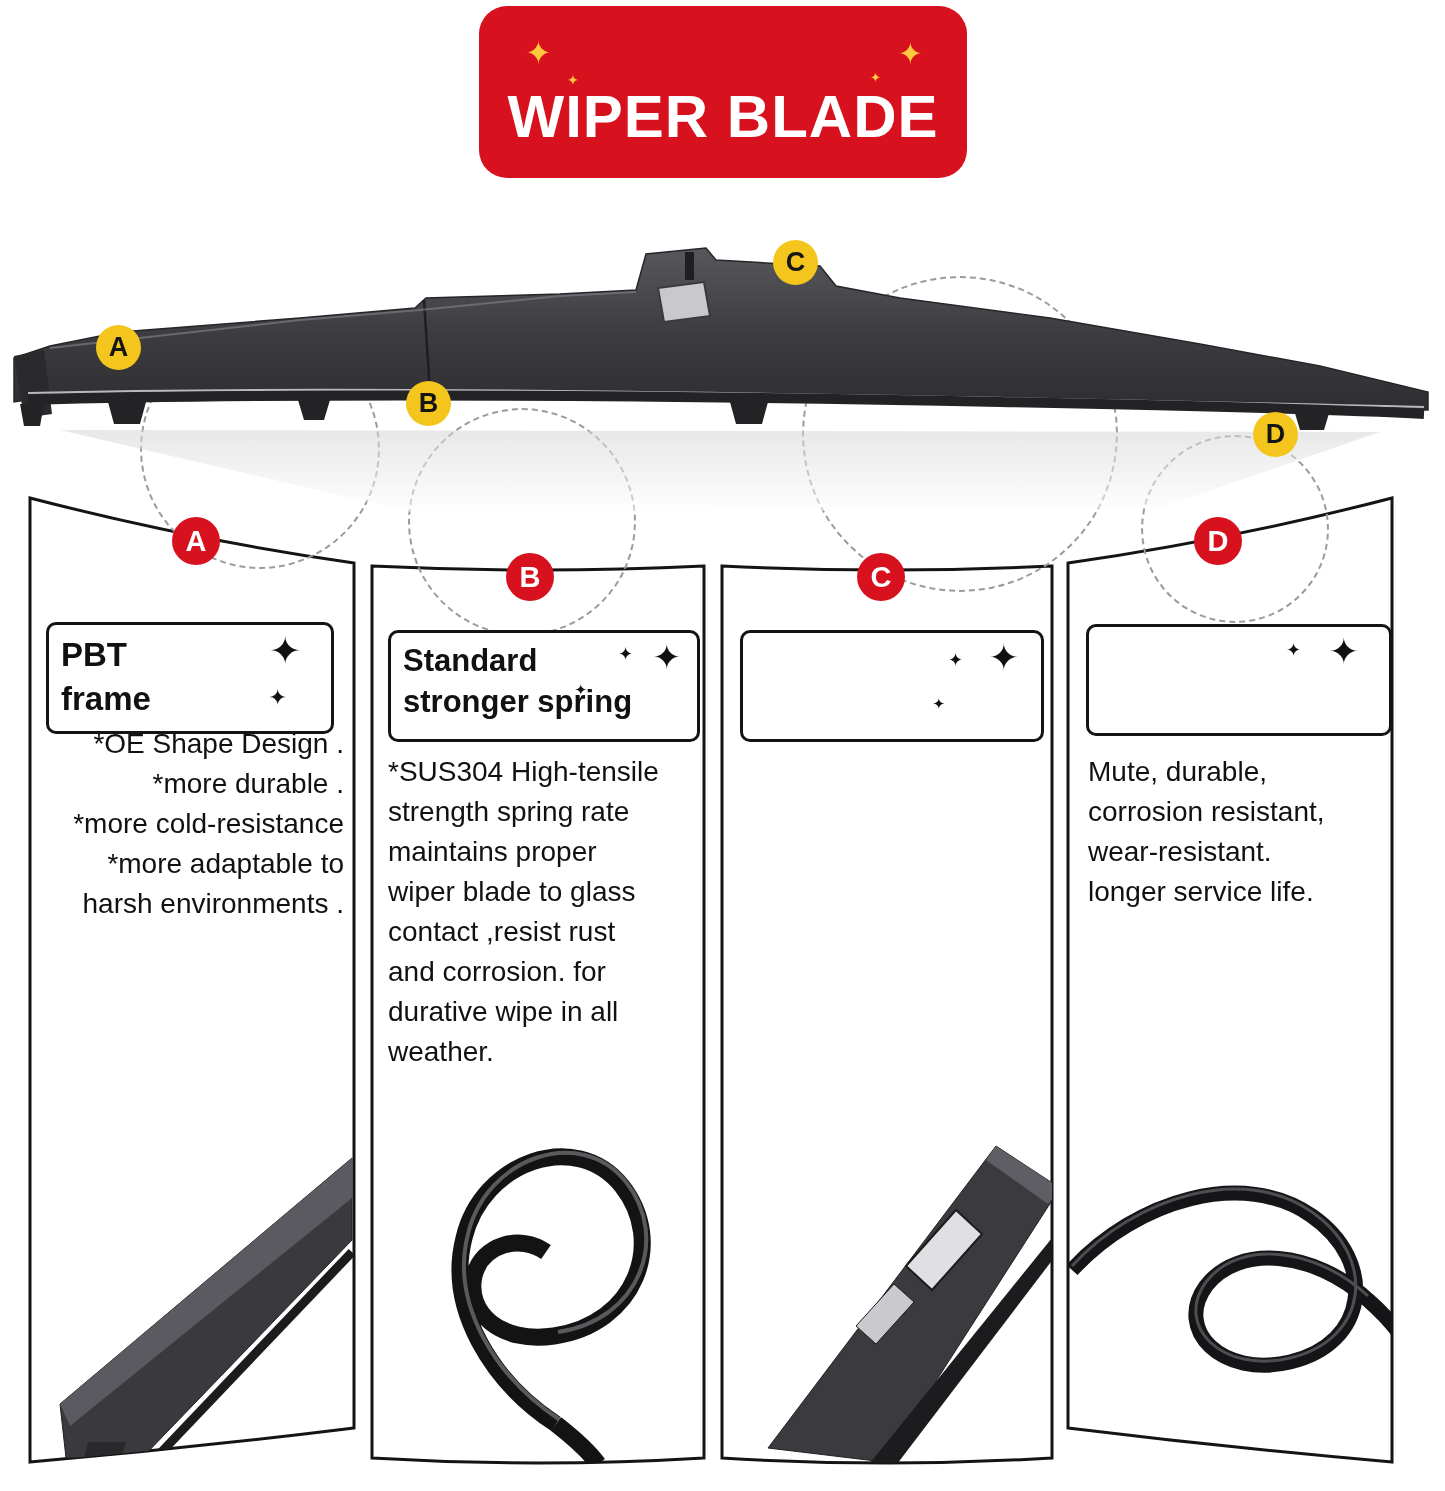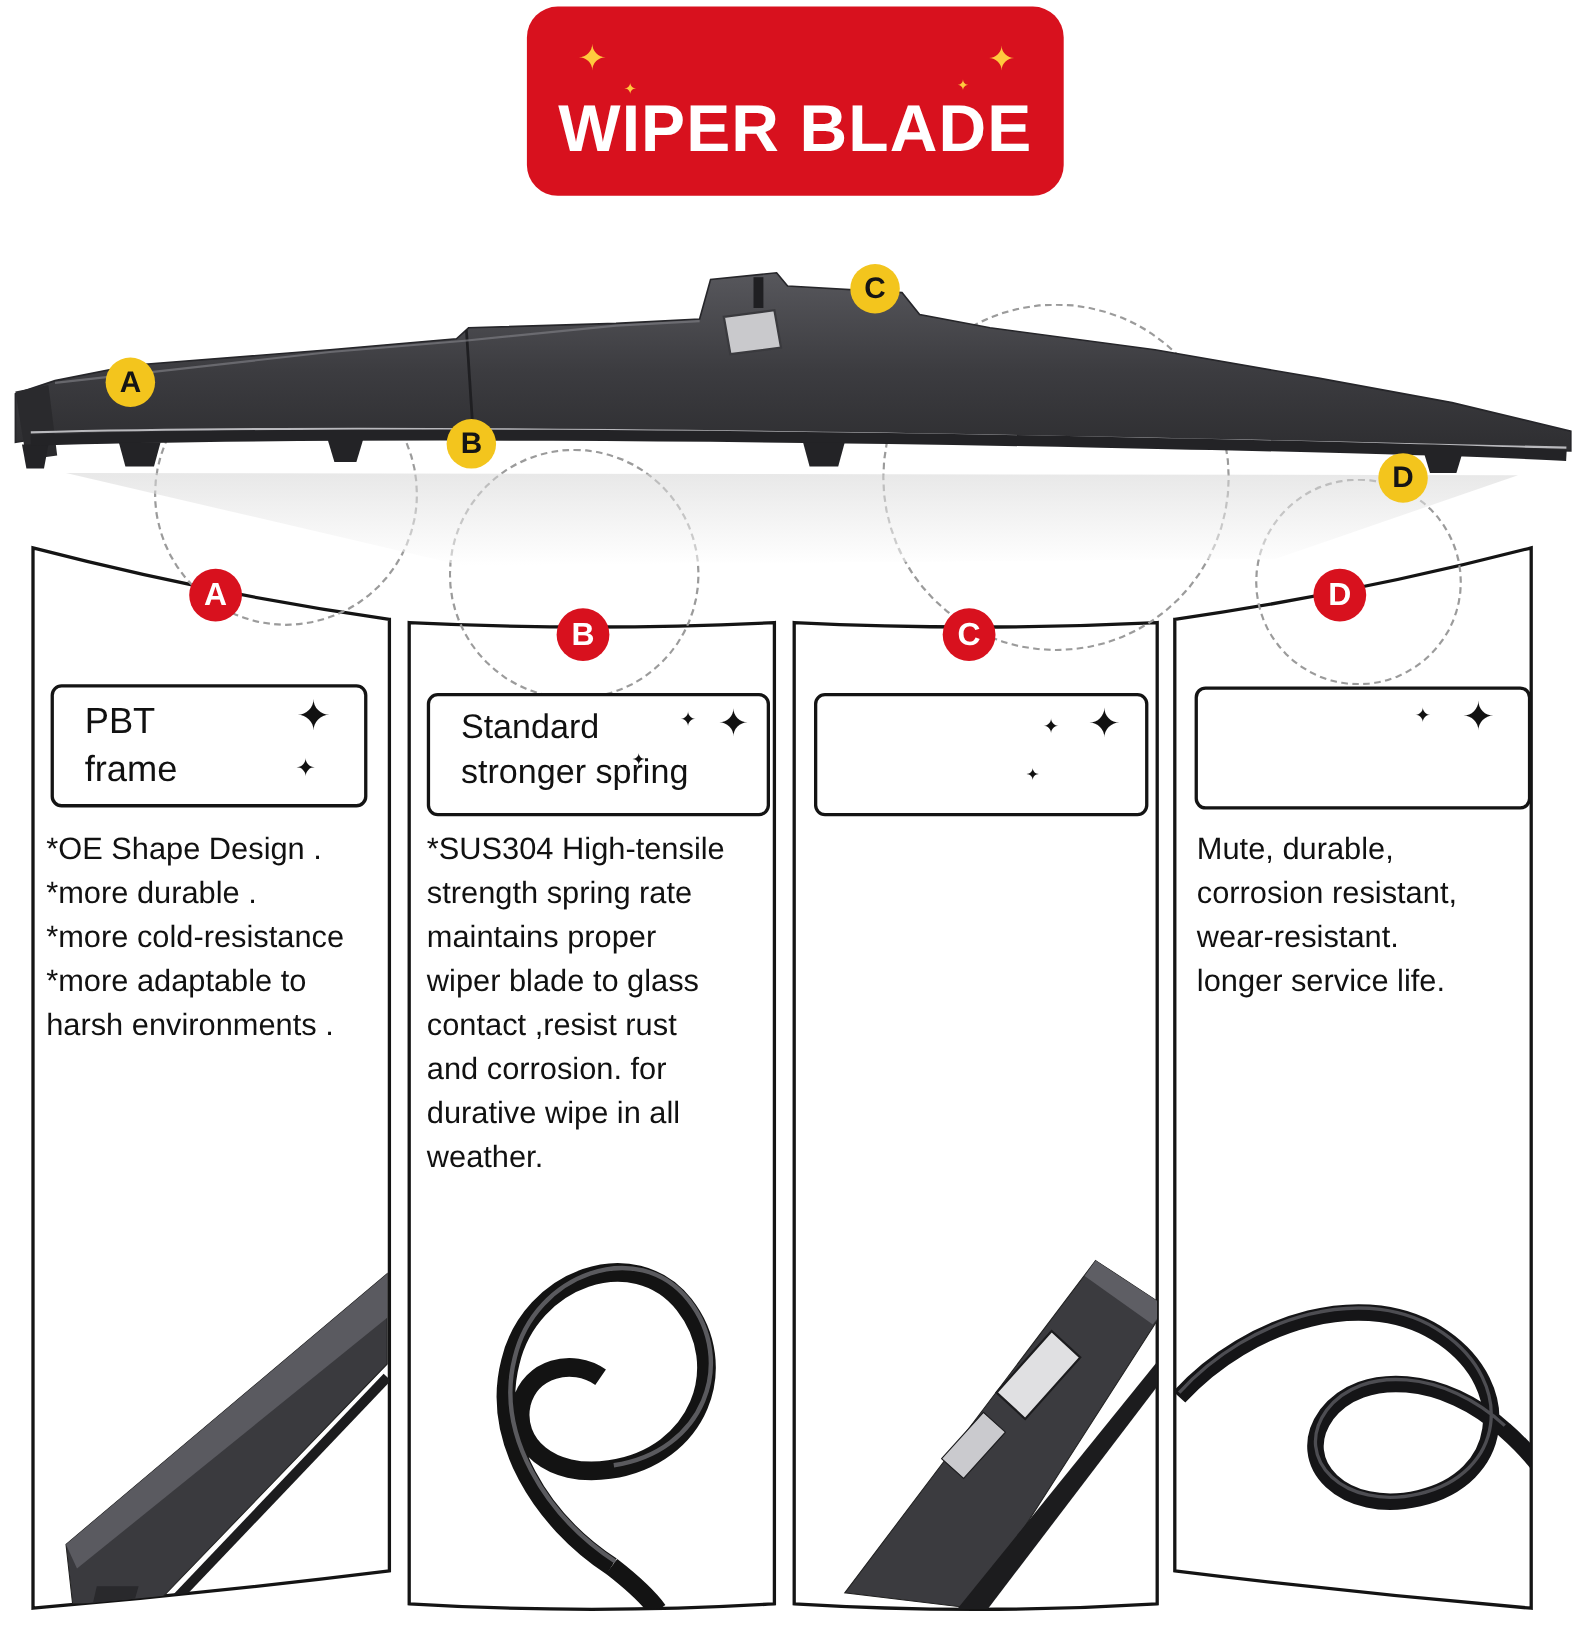--- a/index.html
+++ b/index.html
@@ -37,21 +37,21 @@
   
   .panels-layer { position:absolute; left:0; top:0; z-index:1; }
   .blade-layer  { position:absolute; left:0; top:0; z-index:3; }
 
   
   .title-box {
     position:absolute; border:3px solid #141414; border-radius:10px;
     background:#ffffff; z-index:5;
   }
   .title-text {
-    position:absolute; left:28px; top:8px; font-weight:normal; font-size:33px;
+    position:absolute; left:12px; top:8px; font-weight:bold; font-size:33px;
     line-height:1.32; white-space:pre-line; color:#111;
   }
   .title-text.small { font-size:31px; }
   .tsparkle { position:absolute; color:#111; z-index:5; }
 
   .body-text {
     position:absolute; font-size:28px; line-height:1.43; color:#111;
     white-space:pre-line; z-index:5;
   }
 </style>
@@ -166,21 +166,21 @@
     <span class="star s4">✦</span>
     <div class="l2">WIPER BLADE</div>
   </div>
 
   <div class="title-box" style="left:46px; top:622px; width:282px; height:106px;">
     <div class="title-text">PBT
 frame</div>
     <span class="tsparkle" style="right:30px; top:4px; font-size:38px;">✦</span>
     <span class="tsparkle" style="right:44px; top:60px; font-size:22px;">✦</span>
   </div>
-  <div class="body-text" style="left:42px; top:752px; width:302px;">*OE Shape Design .
+  <div class="body-text" style="left:42px; top:724px; width:302px;text-align:right;">*OE Shape Design .
 *more durable .
 *more cold-resistance
 *more adaptable to
 harsh environments .</div>
 
   <div class="title-box" style="left:388px; top:630px; width:306px; height:106px;">
     <div class="title-text small">Standard
 stronger spring</div>
     <span class="tsparkle" style="right:64px; top:10px; font-size:18px;">✦</span>
     <span class="tsparkle" style="right:16px; top:4px;  font-size:34px;">✦</span>

